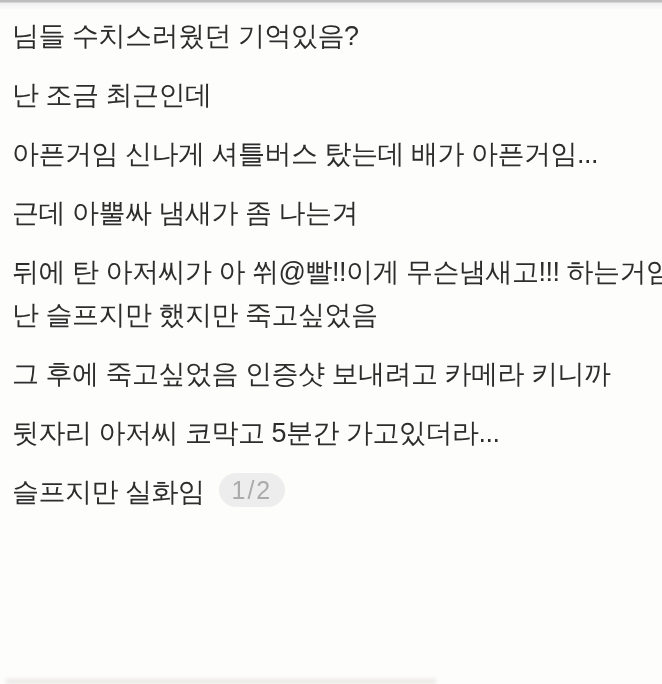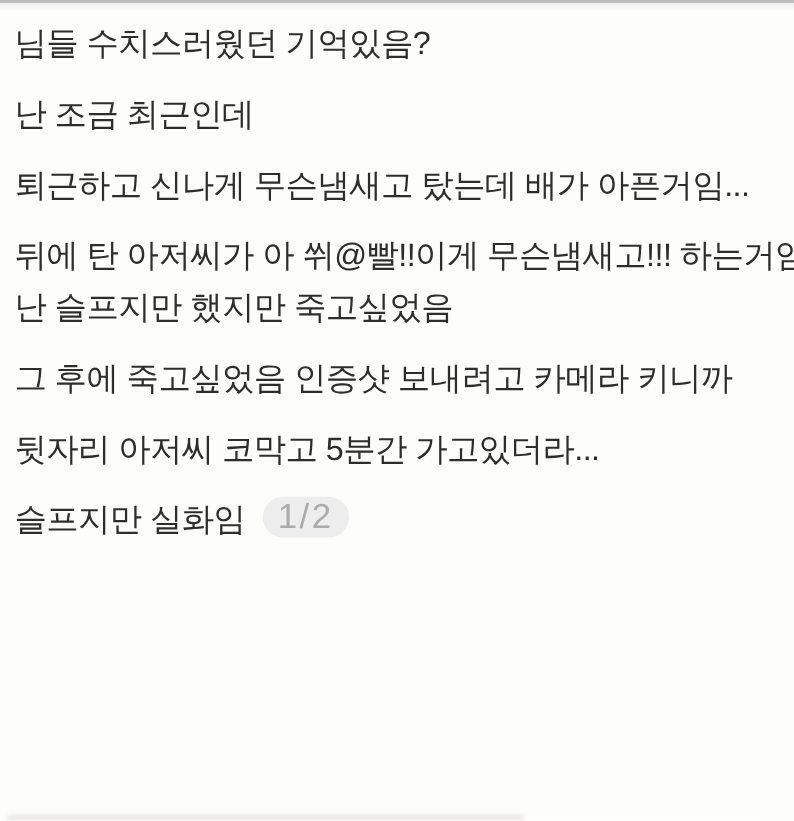--- a/index.html
+++ b/index.html
@@ -33,21 +33,21 @@
   }
   .content p.tight {
     margin-bottom: 1px;
   }
   .badge {
     display: inline-block;
     background: #ededed;
     color: #ababab;
     border-radius: 17px;
     padding: 0 13px;
-    font-size: 29px;
+    font-size: 25px;
     line-height: 34px;
     margin-left: 14px;
     vertical-align: 2px;
     letter-spacing: 2px;
     font-weight: 400;
   }
   .bottom-smudge {
     position: absolute;
     left: 6px;
     bottom: 0;
@@ -59,21 +59,22 @@
   }
 </style>
 </head>
 <body>
 
 <div id="screen">
   <div class="top-strip"></div>
   <div class="content">
     <p>님들 수치스러웠던 기억있음?</p>
     <p>난 조금 최근인데</p>
-    <p>퇴근하고 신나게 무슨냄새고 탔는데 배가 아픈거임...</p>
+    <p>아픈거임 신나게 셔틀버스 탔는데 배가 아픈거임...</p>
+    <p>근데 아뿔싸 냄새가 좀 나는겨</p>
     <p class="tight">뒤에 탄 아저씨가 아 쒸@빨!!이게 무슨냄새고!!! 하는거임 ㅜ</p>
     <p>난 슬프지만 했지만 죽고싶었음</p>
     <p>그 후에 죽고싶었음 인증샷 보내려고 카메라 키니까</p>
     <p>뒷자리 아저씨 코막고 5분간 가고있더라...</p>
     <p>
       <span>슬프지만 실화임</span><span class="badge">1/2</span>
     </p>
   </div>
   <div class="bottom-smudge"></div>
 </div>

